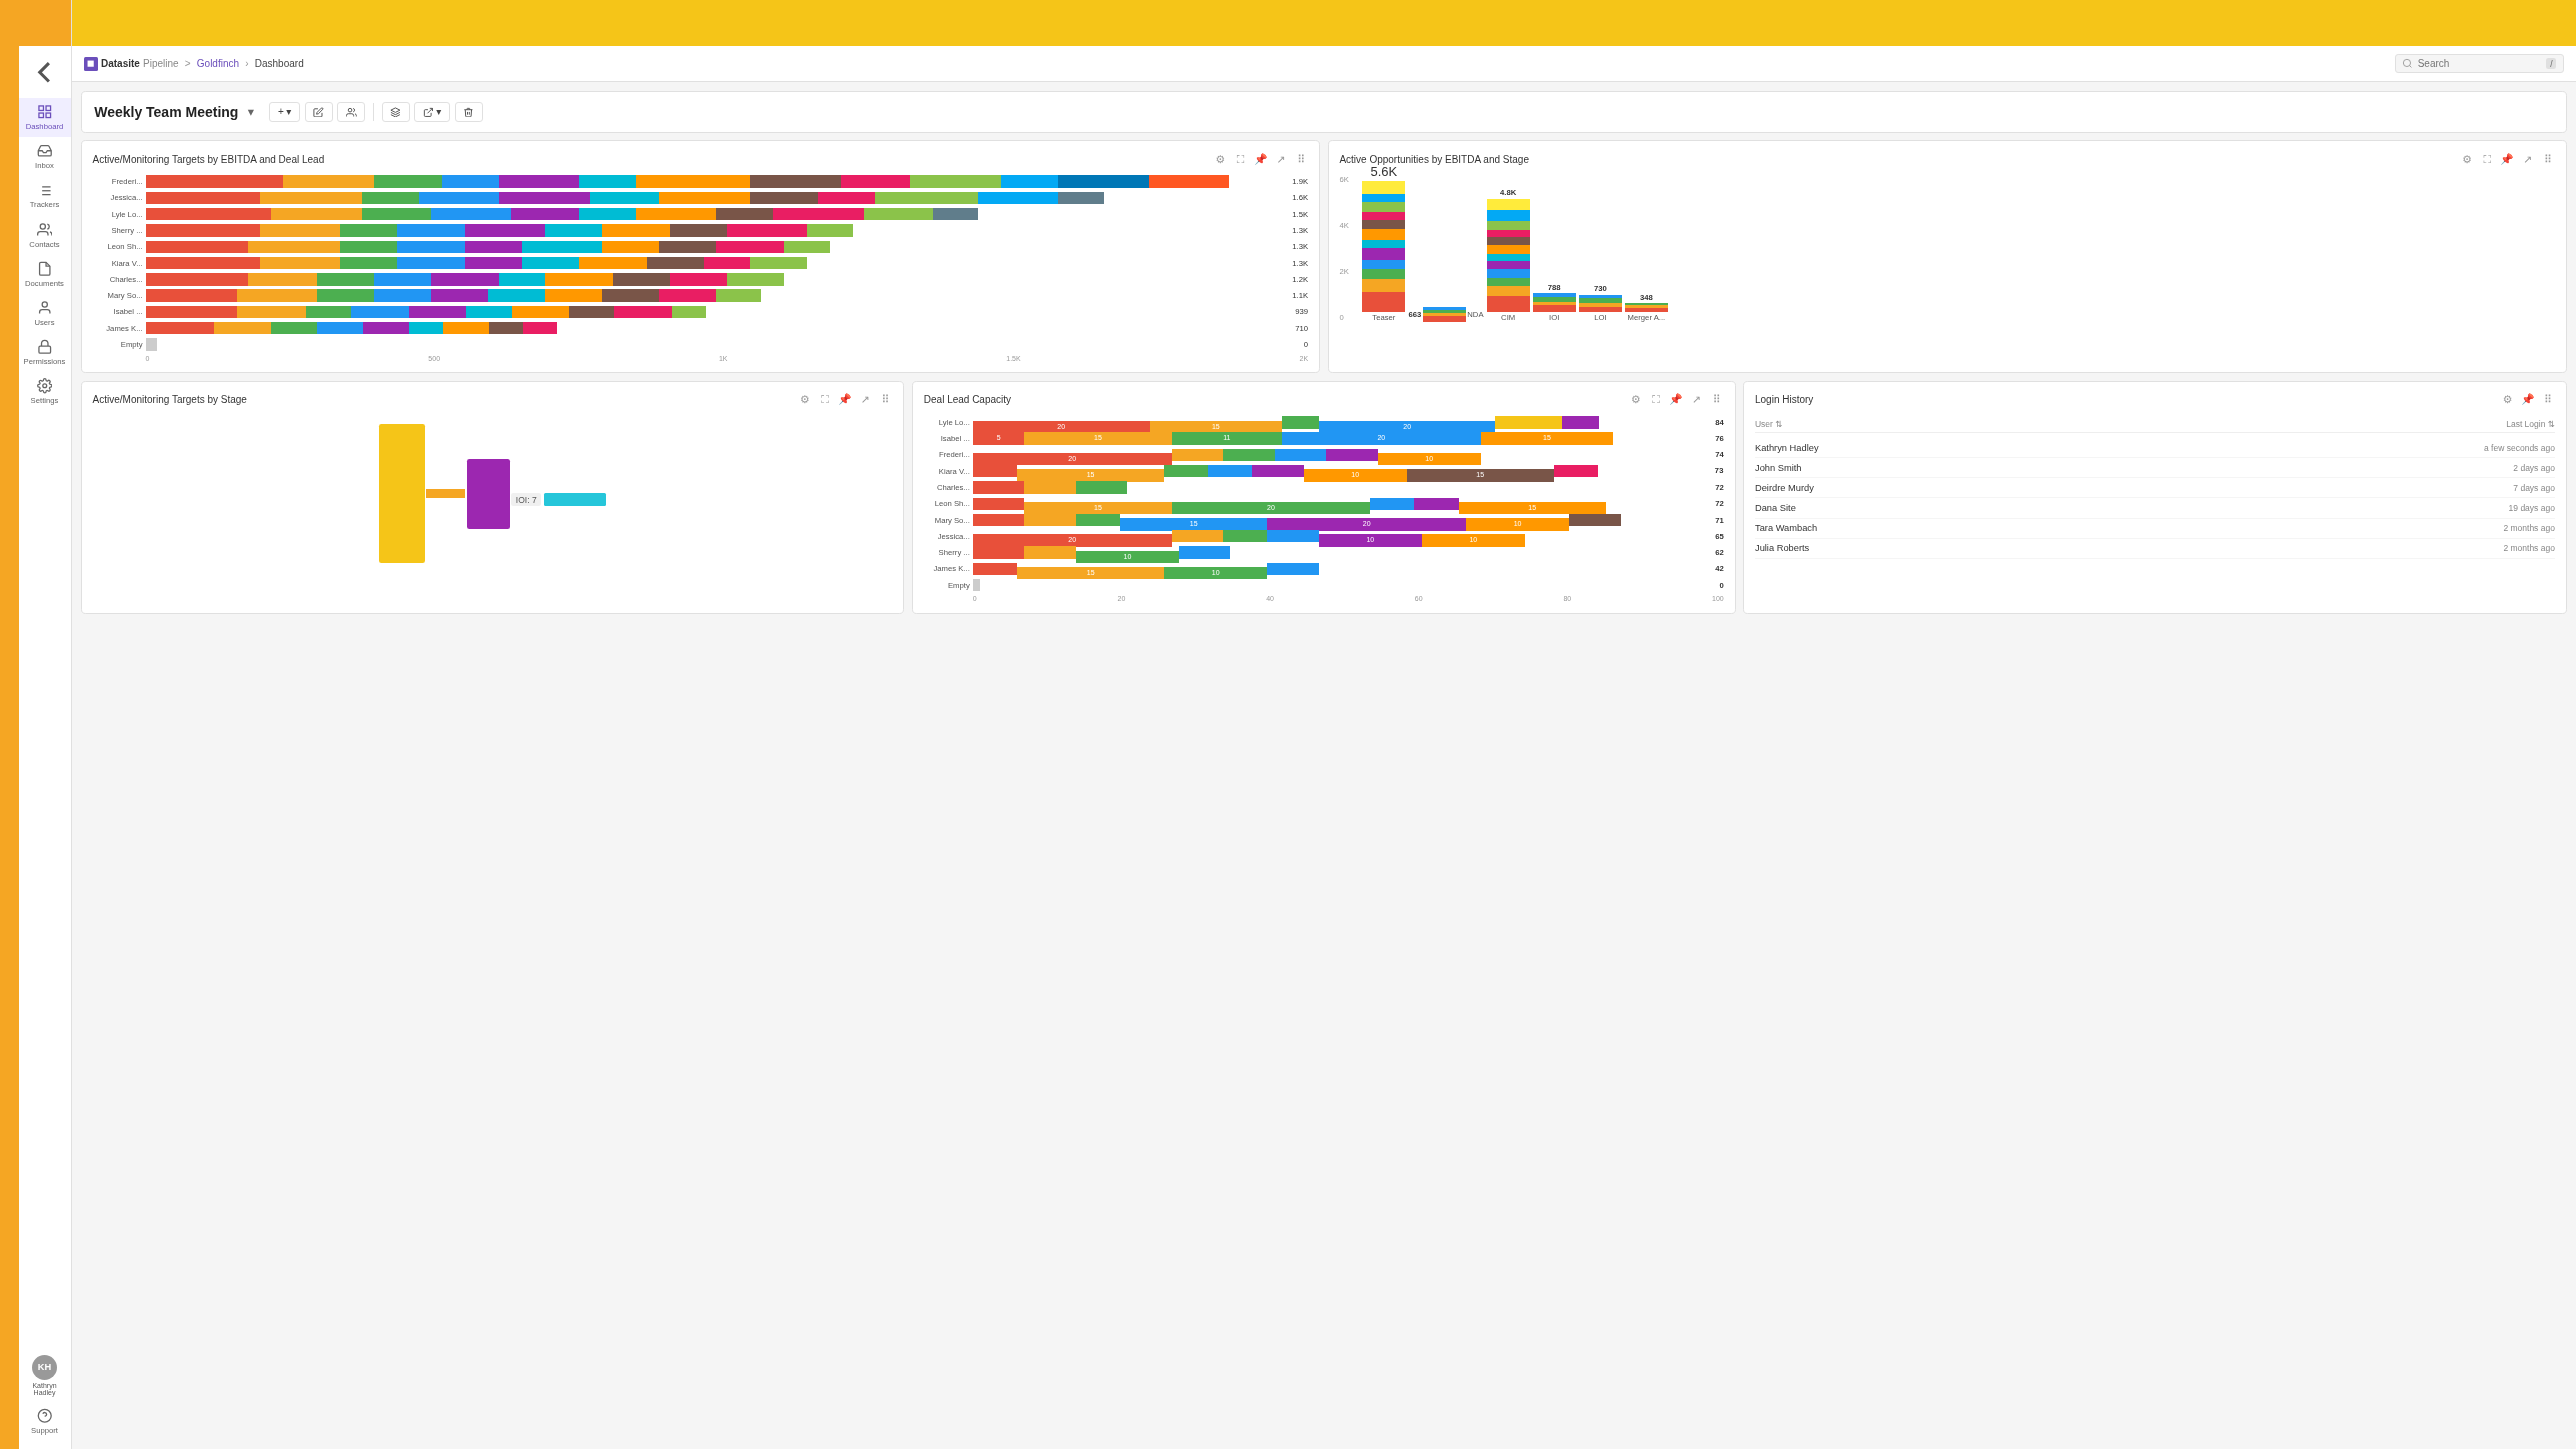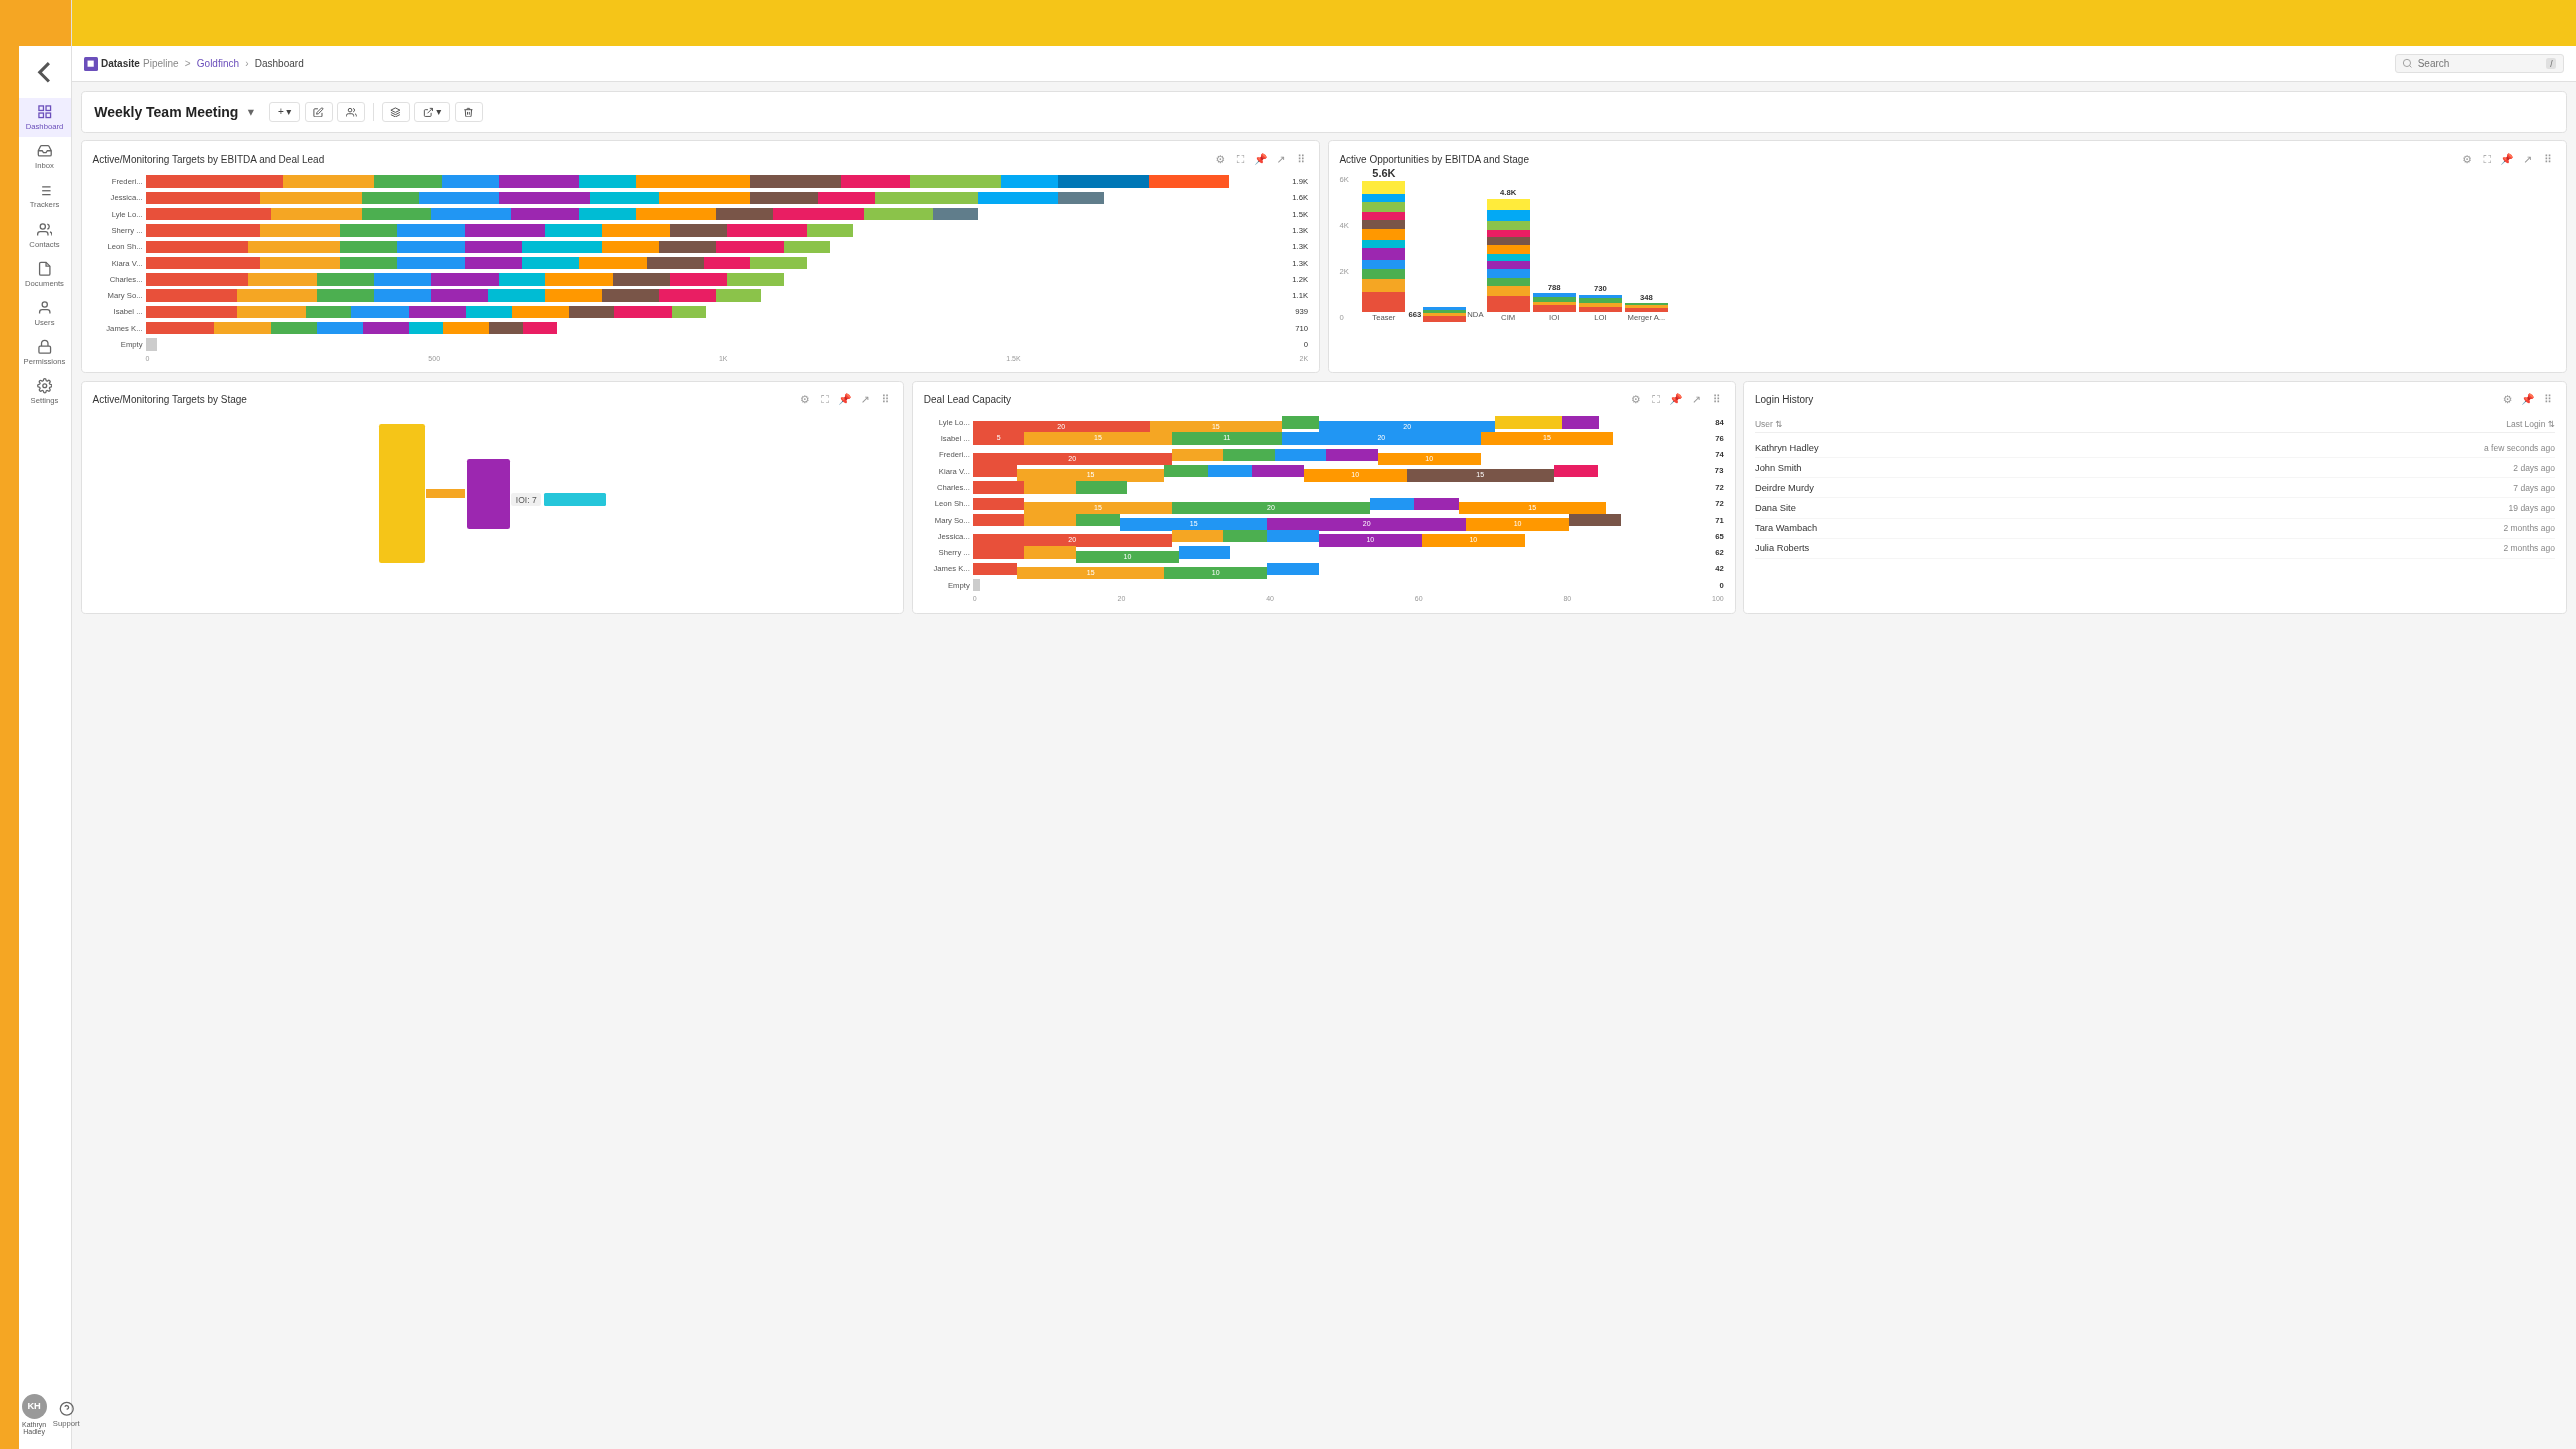--- a/index.html
+++ b/index.html
@@ -44,21 +44,21 @@
       padding: 7.7px;
       display: flex;
       justify-content: center;
       cursor: pointer;
       color: #444;
     }
     .sidebar-bottom {
       margin-top: auto;
       width: 100%;
       display: flex;
-      flex-direction: row;
+      flex-direction: column;
       align-items: center;
       padding-bottom: 7.7px;
     }
     .avatar-circle {
       width: 25px; height: 25px;
       border-radius: 50%;
       background: #999;
       display: flex; align-items: center; justify-content: center;
       color: white; font-size: 9.3px; font-weight: bold;
     }
@@ -490,21 +490,21 @@
         <div style="display:flex; align-items:flex-end; height:170px; gap:3.1px; padding: 7.7px 0 23px 23px; position:relative;">
 
           <div style="position:absolute;left:0;top:0;height:147px;display:flex;flex-direction:column;justify-content:space-between;font-size:7.7px;color:#999;">
             <span>6K</span>
             <span>4K</span>
             <span>2K</span>
             <span>0</span>
           </div>
 
           <div style="display:flex;flex-direction:column;align-items:center;gap:1.5px;">
-            <span style="font-size:11px;font-weight:700;color:#333;">5.6K</span>
+            <span style="font-size:13px;font-weight:400;color:#333;">5.6K</span>
             <div style="width:43px;height:131px;display:flex;flex-direction:column-reverse;overflow:hidden;">
               <div style="height:15%;background:#e8503a;"></div>
                 <div style="height:10%;background:#f5a623;"></div>
                 <div style="height:8%;background:#4caf50;"></div>
                 <div style="height:7%;background:#2196f3;"></div>
                 <div style="height:9%;background:#9c27b0;"></div>
                 <div style="height:6%;background:#00bcd4;"></div>
                 <div style="height:8%;background:#ff9800;"></div>
                 <div style="height:7%;background:#795548;"></div>
                 <div style="height:6%;background:#e91e63;"></div>

